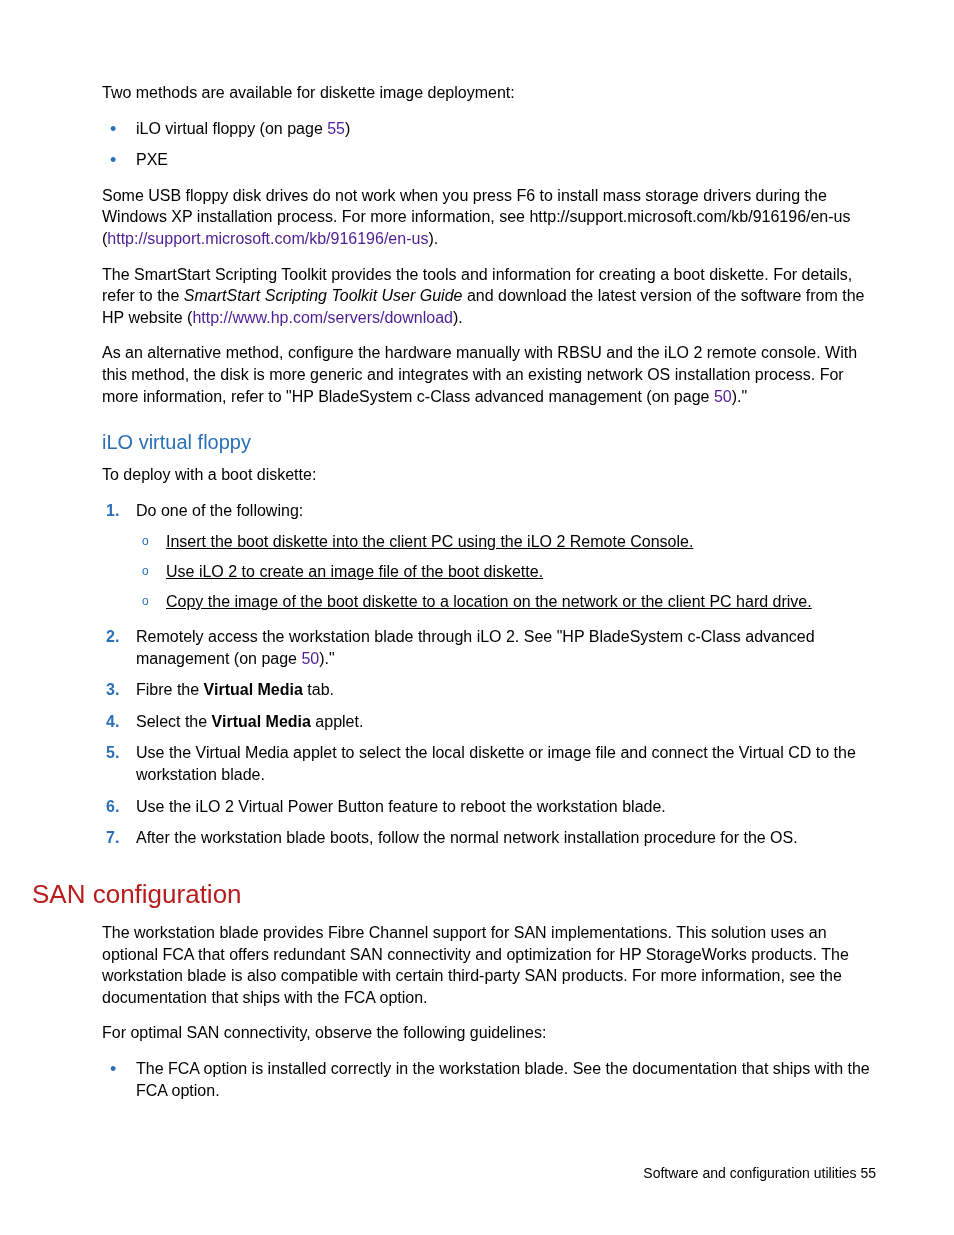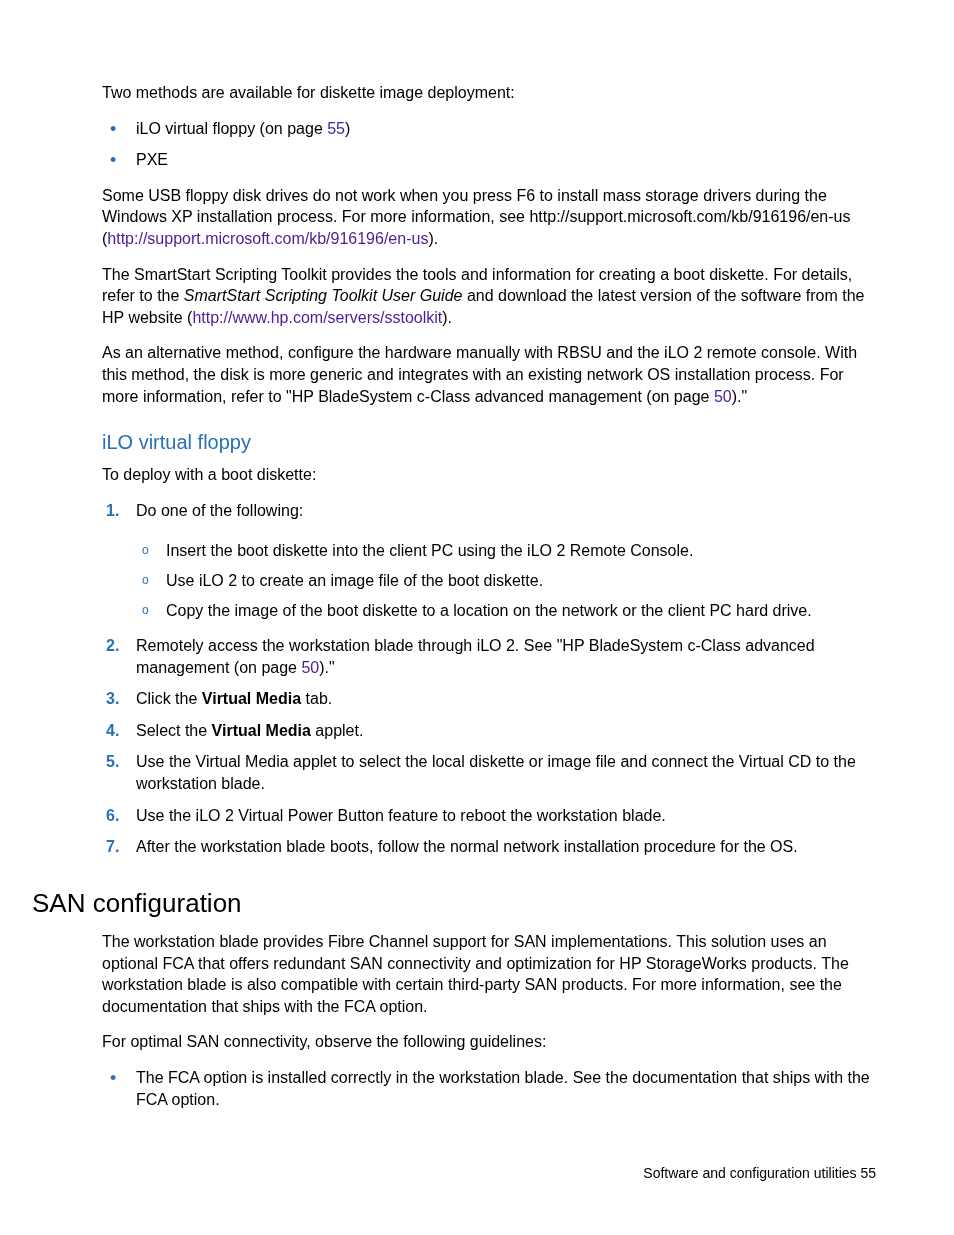--- a/index.html
+++ b/index.html
@@ -14,21 +14,21 @@
     line-height: 1.35;
     position: relative;
   }
   .page {
     padding: 82px 78px 0 32px;
   }
   .indent { margin-left: 70px; }
   p { margin: 0 0 14px 0; }
   a, .link { color: #4c1d95; text-decoration: none; }
   .h2 {
-    color: #000000;
+    color: #b91c1c;
     font-size: 26px;
     font-weight: 300;
     margin: 28px 0 10px 0;
   }
   .h3 {
     color: #2a6fb8;
     font-size: 20px;
     font-weight: 300;
     margin: 22px 0 8px 0;
   }
@@ -96,46 +96,46 @@
       </li>
       <li>PXE</li>
     </ul>
 
     <p>
       <span>Some USB floppy disk drives do not work when you press F6 to install mass storage drivers during the Windows XP installation process. For more information, see http://support.microsoft.com/kb/916196/en-us (</span><a class="link">http://support.microsoft.com/kb/916196/en-us</a><span>).</span>
     </p>
 
 
     <p>
-      <span>The SmartStart Scripting Toolkit provides the tools and information for creating a boot diskette. For details, refer to the </span><span class="italic">SmartStart Scripting Toolkit User Guide</span><span> and download the latest version of the software from the HP website (</span><a class="link">http://www.hp.com/servers/sstoolkit</a><span>).</span>
+      <span>The SmartStart Scripting Toolkit provides the tools and information for creating a boot diskette. For details, refer to the </span><span class="italic">SmartStart Scripting Toolkit User Guide</span><span> and download the latest version of the software from the HP website (</span><a class="link">http://www.hp.com/servers/download</a><span>).</span>
     </p>
 
     <p>
       <span>As an alternative method, configure the hardware manually with RBSU and the iLO 2 remote console. With this method, the disk is more generic and integrates with an existing network OS installation process. For more information, refer to "HP BladeSystem c-Class advanced management (on page </span><a class="link">50</a><span>)."</span>
     </p>
 
 
     <div class="h3">iLO virtual floppy</div>
 
     <p>To deploy with a boot diskette:</p>
 
     <ol class="num">
       <li>
         <span>Do one of the following:</span>
-        <ul class="circ" style="margin-top:19px;">
+        <ul class="circ" style="margin-top:10px;text-decoration:underline;">
           <li>Insert the boot diskette into the client PC using the iLO 2 Remote Console.</li>
           <li>Use iLO 2 to create an image file of the boot diskette.</li>
           <li>Copy the image of the boot diskette to a location on the network or the client PC hard drive.</li>
         </ul>
       </li>
       <li>
         <span>Remotely access the workstation blade through iLO 2. See "HP BladeSystem c-Class advanced management (on page </span><a class="link">50</a><span>)."</span>
       </li>
       <li>
-        <span>Click the </span><span class="bold">Virtual Media</span><span> tab.</span>
+        <span>Fibre the </span><span class="bold">Virtual Media</span><span> tab.</span>
       </li>
       <li>
         <span>Select the </span><span class="bold">Virtual Media</span><span> applet.</span>
       </li>
       <li>Use the Virtual Media applet to select the local diskette or image file and connect the Virtual CD to the workstation blade.</li>
       <li>Use the iLO 2 Virtual Power Button feature to reboot the workstation blade.</li>
       <li>After the workstation blade boots, follow the normal network installation procedure for the OS.</li>
     </ol>
   </div>
 

